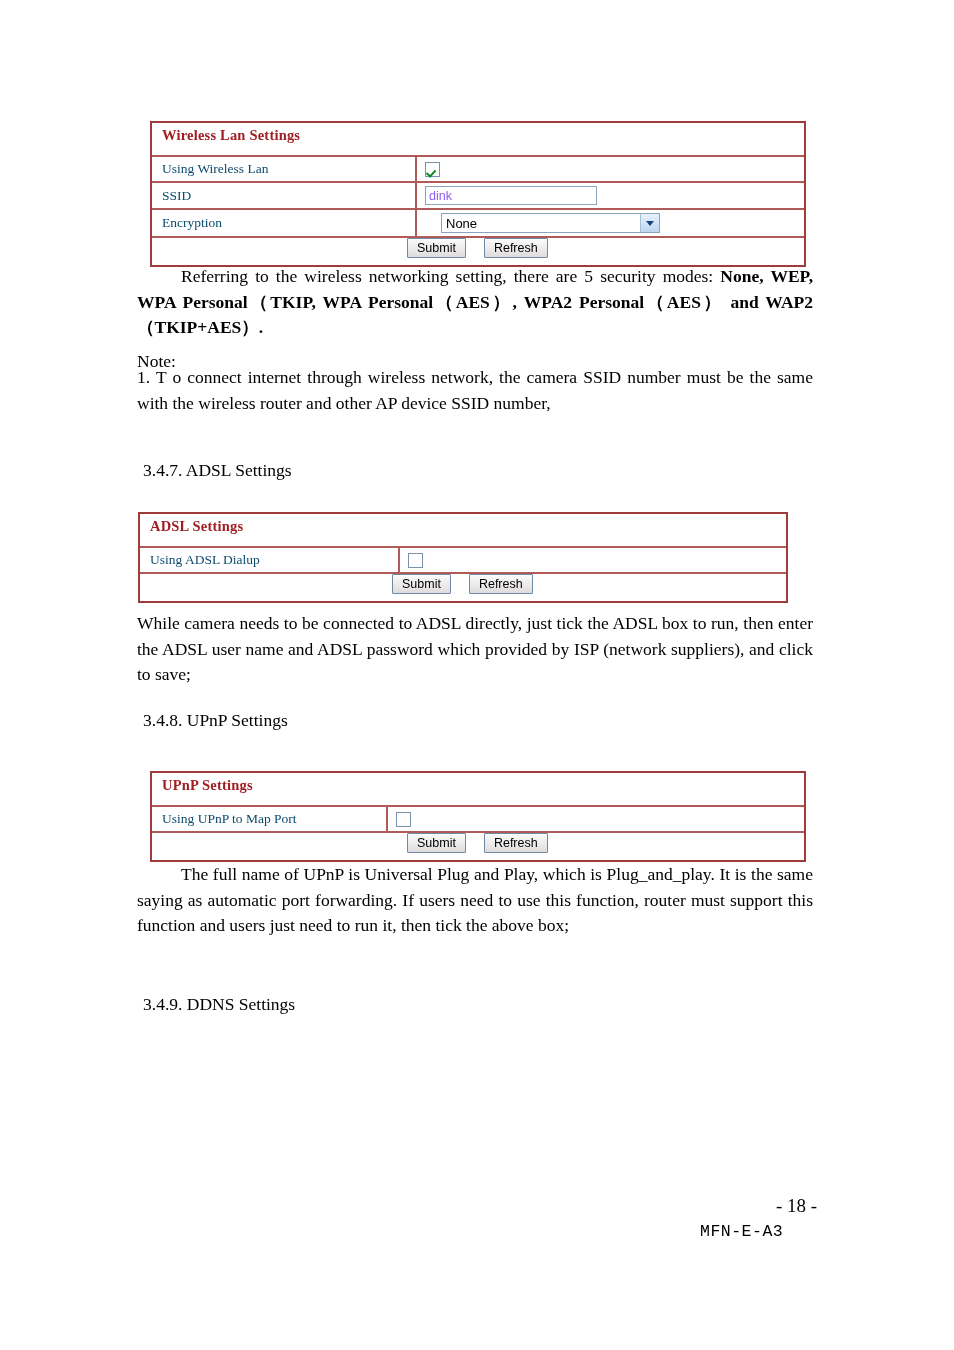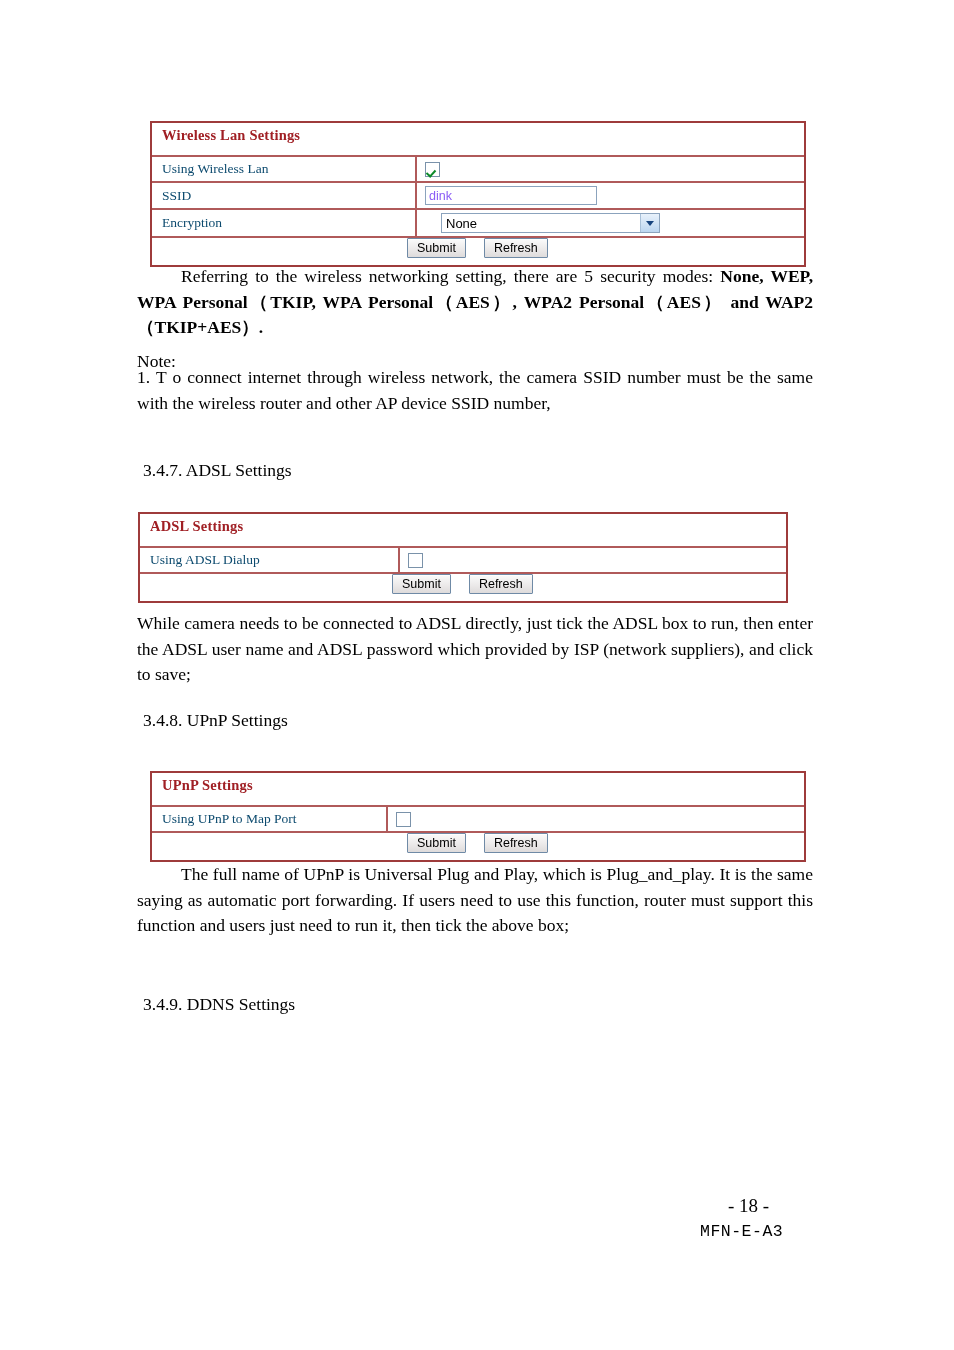--- a/index.html
+++ b/index.html
@@ -307,16 +307,16 @@
       <div style="width:255px;"></div>
       <div class="btn">Submit</div>
       <div class="btn">Refresh</div>
     </div>
   </div>
 
   <div class="para indent-first" style="left:137px; top:862px; width:676px;">The full name of UPnP is Universal Plug and Play, which is Plug_and_play. It is the same saying as automatic port forwarding. If users need to use this function, router must support this function and users just need to run it, then tick the above box;</div>
 
   <div class="heading" style="left:137px; top:992px;">3.4.9. DDNS Settings</div>
 
-  <div class="footer-page" style="left:728px; top:1195px;">- 18 -</div>
+  <div class="footer-page" style="left:776px; top:1195px;">- 18 -</div>
   <div class="footer-code" style="left:700px; top:1222px;">MFN-E-A3</div>
 
 </div>
 
 </body></html>

